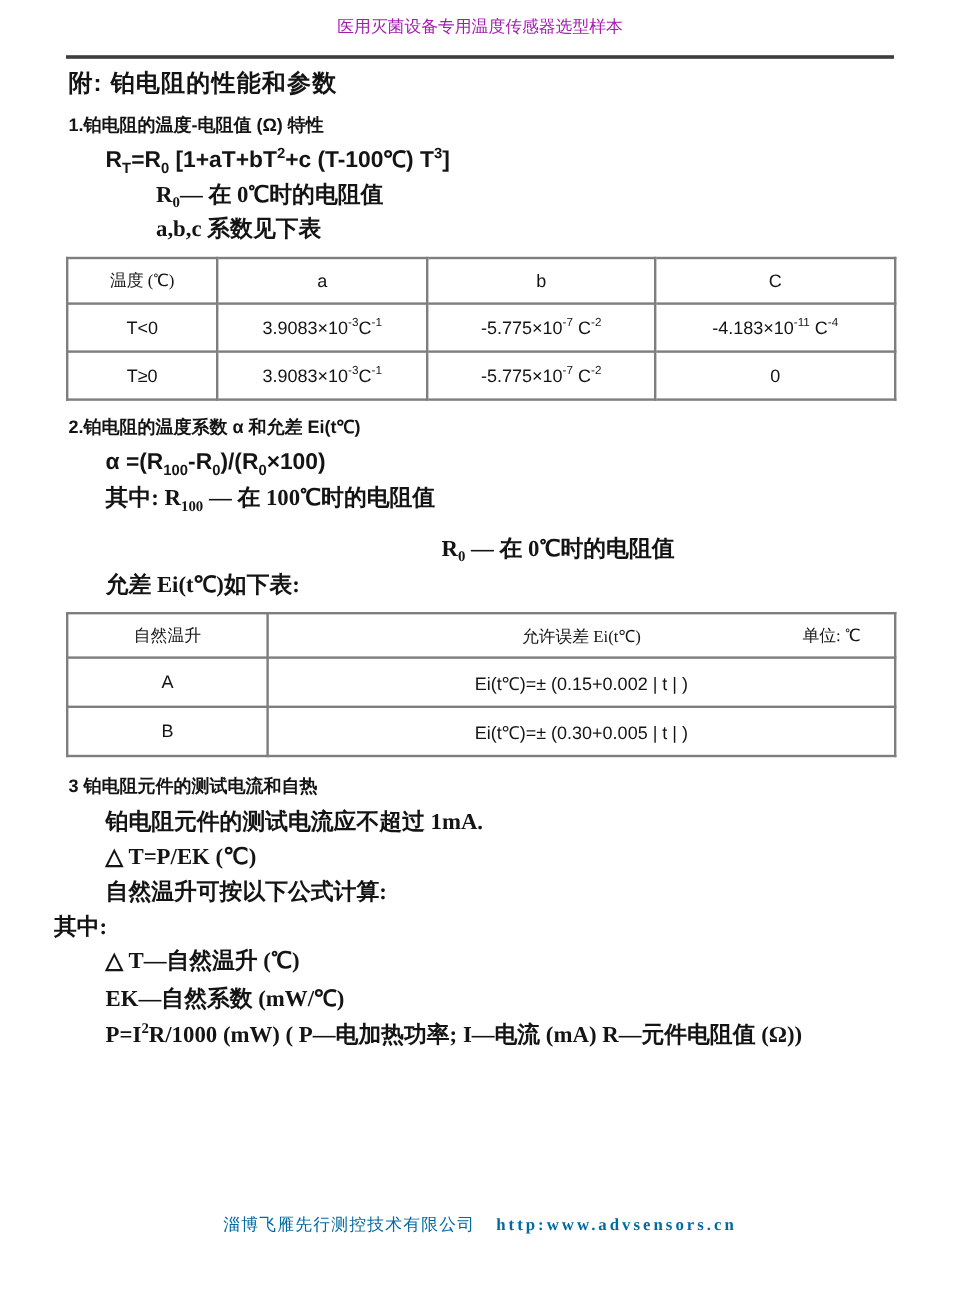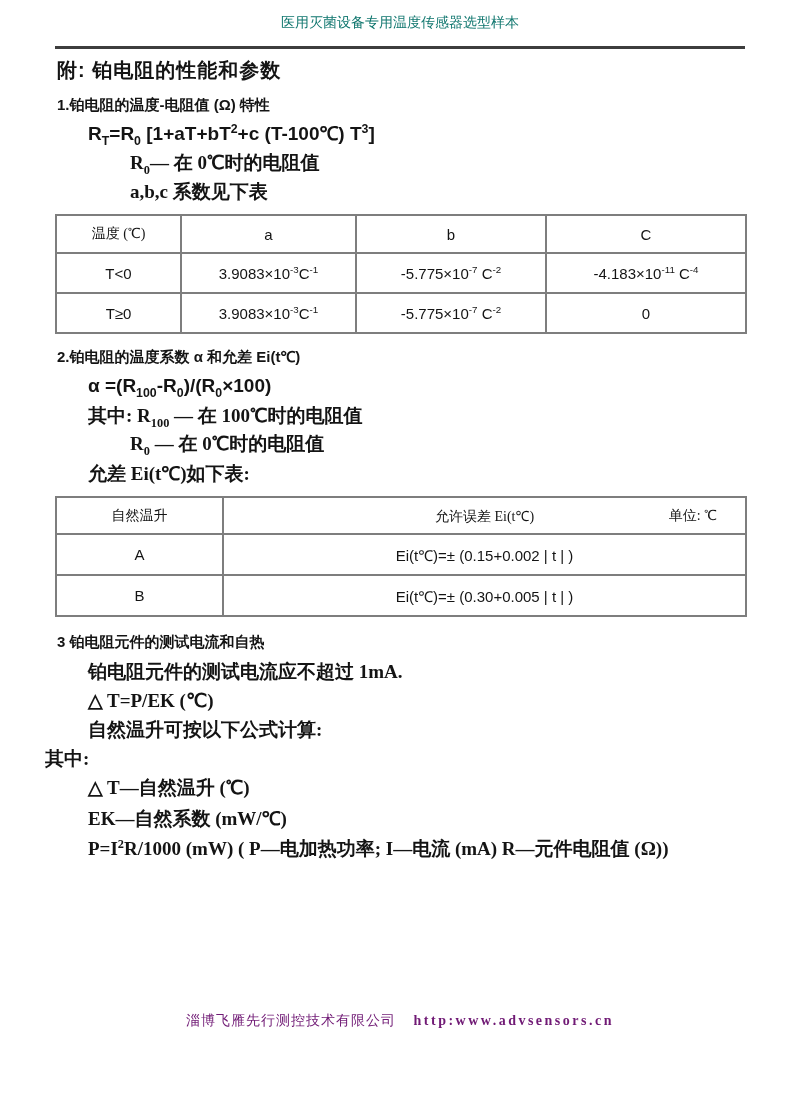--- a/index.html
+++ b/index.html
@@ -1,44 +1,44 @@
 <!DOCTYPE html>
 <html><head>
 <meta charset="utf-8">
 <style>
   html,body{margin:0;padding:0;background:#ffffff;}
   .page{width:800px;height:1094px;background:#ffffff;position:relative;color:#141414;
         font-family:"Liberation Serif",serif;overflow:hidden;}
-  .page-header{padding-top:14px;text-align:center;font-size:14px;color:#0f766e;}
+  .page-header{padding-top:14px;text-align:center;font-size:14px;color:#a21caf;}
   .rule{margin:14px 55px 0 55px;height:3px;background:#3d3d3d;}
   .doc-title{margin:9px 0 0 57px;font-family:"Liberation Sans",sans-serif;
              font-size:20px;font-weight:bold;letter-spacing:1px;line-height:24px;}
   .sec-h{margin:13px 0 0 57px;font-family:"Liberation Sans",sans-serif;
          font-size:15px;font-weight:bold;line-height:20px;}
   .sec-h.mt15{margin-top:15px;}
   .line{margin:8px 0 0 88px;font-size:19px;line-height:21px;font-weight:bold;}
-  .line.mt9{margin-top:9px;} .line.mt10{margin-top:10px;} .line.mt11{margin-top:7px;}
+  .line.mt9{margin-top:9px;} .line.mt10{margin-top:10px;} .line.mt11{margin-top:21px;text-align:center;}
   .ind2{margin-left:130px;}
   .ml45{margin-left:45px;}
   .sans{font-family:"Liberation Sans",sans-serif;}
   sup,sub{font-size:0.65em;line-height:0;}
   sup{vertical-align:super;} sub{vertical-align:sub;}
   table{border-collapse:collapse;margin:12px 0 0 55px;width:690px;table-layout:fixed;}
   th,td{border:2px solid #7e7e7e;text-align:center;font-weight:normal;
         font-size:14px;padding:0;}
   .t1 th{height:36px;} .t1 td{height:38px;}
   .t2 th{height:35px;} .t2 td{height:39px;}
   .cjk-cell{font-size:14px;}
   .val{font-family:"Liberation Sans",sans-serif;font-size:15px;}
   .rel{position:relative;}
   .unit{position:absolute;right:28px;top:50%;transform:translateY(-50%);font-size:14px;}
   .para{margin:10px 52px 0 40px;font-size:15px;line-height:28px;
         text-indent:48px;text-align:justify;}
   .footer{position:absolute;top:1012px;left:0;width:800px;text-align:center;
-          font-size:14px;color:#701a75;}
+          font-size:14px;color:#0369a1;}
   .footer .company{letter-spacing:1px;}
   .footer .url{font-weight:bold;letter-spacing:2.5px;margin-left:14px;}
 </style>
 </head>
 <body>
 
 <div class="page">
 
   <div class="page-header">医用灭菌设备专用温度传感器选型样本</div>
   <div class="rule"></div>

